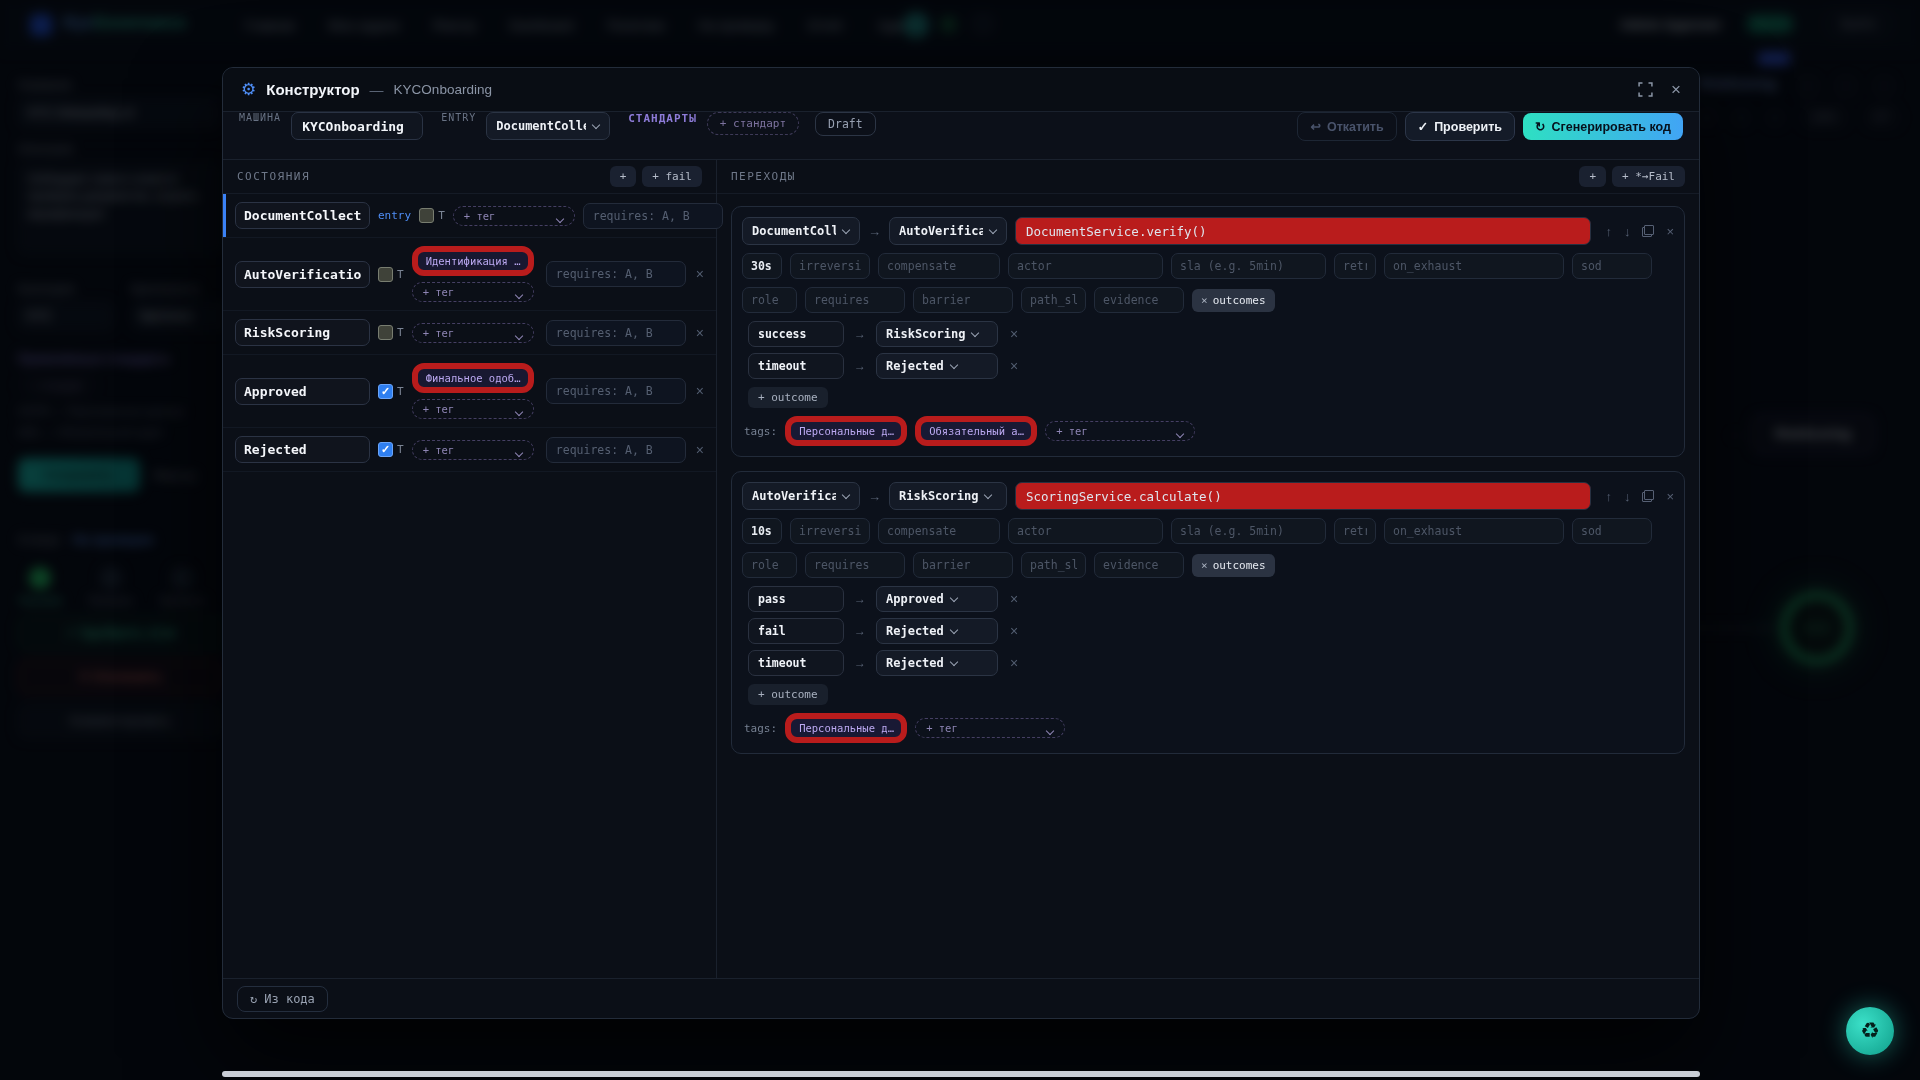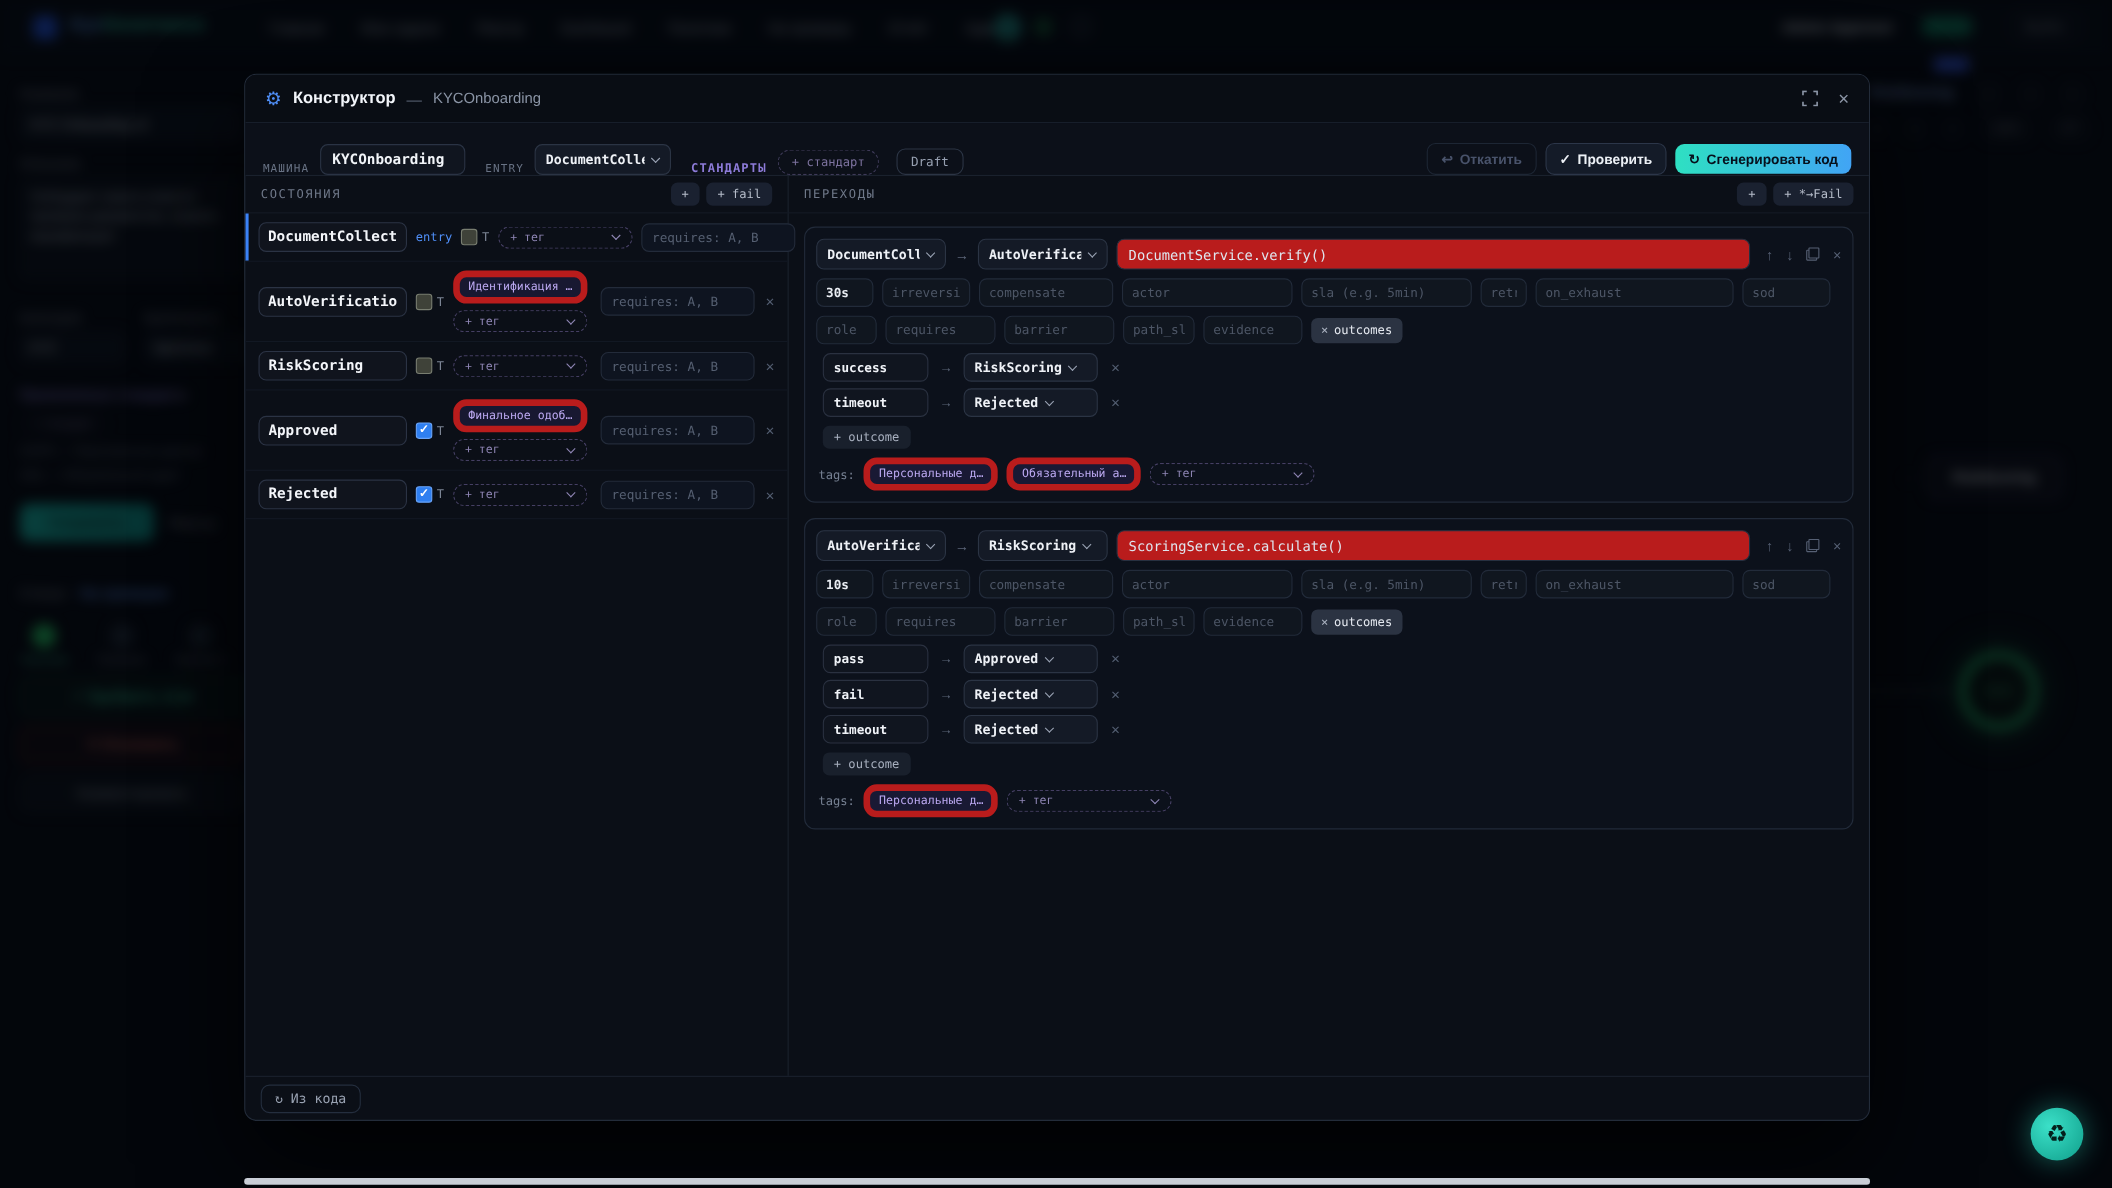--- a/index.html
+++ b/index.html
@@ -70,21 +70,21 @@
   
   .modal { position:absolute; left:222px; top:67px; width:1478px; height:952px; background:#0b0f17; border:1px solid #232c3a; border-radius:11px; box-shadow:0 40px 90px rgba(0,0,0,.75); z-index:40; display:flex; flex-direction:column; overflow:hidden; }
   .m-head { height:44px; flex:0 0 44px; background:#090d14; border-bottom:1px solid #1a212d; display:flex; align-items:center; padding:0 18px; gap:10px; }
   .gear { color:#4f8ef7; font-size:17px; }
   .m-title { color:#f2f5fa; font-size:15px; font-weight:bold; }
   .m-dash { color:#596374; font-size:14px; }
   .m-sub { color:#8b95a6; font-size:13.5px; }
   .m-head-right { margin-left:auto; display:flex; gap:18px; align-items:center; }
   .m-close { color:#8b95a6; font-size:17px; }
 
-  .toolbar { height:48px; flex:0 0 48px; background:#0c1019; border-bottom:1px solid #1a212d; display:flex; align-items:flex-end; padding:0 16px; gap:10px; }
+  .toolbar { height:48px; flex:0 0 48px; background:#0c1019; border-bottom:1px solid #1a212d; display:flex; align-items:flex-start; padding:0 16px; gap:10px; }
   .tl-label { font-family:"DejaVu Sans Mono", monospace; font-size:10px; color:#68728445; color:#687284; letter-spacing:1px; }
   .tl-input { width:132px; height:28px; background:#10151f; border:1px solid #2a3344; border-radius:7px; color:#f2f5f9; font-family:"DejaVu Sans Mono", monospace; font-size:13px; font-weight:bold; padding:0 10px; }
   .sel { height:28px; background:#141a26; border:1px solid #2b3444; border-radius:7px; color:#eef1f6; font-family:"DejaVu Sans Mono", monospace; font-size:12px; font-weight:bold; display:flex; align-items:center; padding:0 9px; white-space:nowrap; overflow:hidden; }
   .sel span { overflow:hidden; white-space:nowrap; }
   .chev { flex:0 0 auto; display:inline-block; width:6px; height:6px; border-right:1.6px solid #9aa3b4; border-bottom:1.6px solid #9aa3b4; transform:rotate(45deg); margin:-3px 1px 0 7px; }
   .tl-sel { width:124px; }
   .tl-standards { font-family:"DejaVu Sans Mono", monospace; font-size:11px; font-weight:bold; color:#8d7bd8; letter-spacing:1px; margin-left:8px; }
   .dashed-pill { border:1px dashed #3e3a58; border-radius:13px; color:#7d739f; font-family:"DejaVu Sans Mono", monospace; font-size:11px; padding:4px 12px; display:inline-flex; align-items:center; }
   .draft { border:1px solid #2c3545; border-radius:8px; color:#97a0b1; font-family:"DejaVu Sans Mono", monospace; font-size:11.5px; padding:4px 12px; margin-left:6px; }
   .tb-right { margin-left:auto; display:flex; gap:8px; align-items:center; }
@@ -106,42 +106,42 @@
   .state-row.is-entry { box-shadow:inset 3px 0 0 #3b82f6; }
   .state-name { width:135px; height:27px; background:#10141d; border:1px solid #2b3344; border-radius:7px; color:#f4f6fa; font-family:"DejaVu Sans Mono", monospace; font-size:13px; font-weight:bold; padding:0 8px; }
   .entry-lbl { color:#4f8ef7; font-family:"DejaVu Sans Mono", monospace; font-size:11px; }
   .cb { width:15px; height:15px; border-radius:3px; flex:0 0 15px; }
   .cb.off { background:#3f4239; border:1.5px solid #787d70; }
   .cb.on { background:#2f7ff0; border:1.5px solid #6aa4f8; color:#fff; font-size:11px; line-height:13px; text-align:center; font-weight:bold; }
   .t-lbl { color:#7b8494; font-family:"DejaVu Sans Mono", monospace; font-size:11px; margin-left:-4px; }
   .tagcol { display:flex; flex-direction:column; gap:6px; width:122px; flex:0 0 122px; }
   .tag-pill { display:inline-flex; align-items:center; gap:20px; border:6px solid #b91c1c; background:rgba(116,86,224,.13); border-radius:12px; color:#bca9f2; font-family:"DejaVu Sans Mono", monospace; font-size:10.5px; padding:3px 8px; white-space:nowrap; overflow:hidden; max-width:122px; }
   .tag-pill .rm { color:#8f7fd0; }
-  .addtag { border:1px dashed #453f63; border-radius:12px; color:#8f86b5; font-family:"DejaVu Sans Mono", monospace; font-size:10.5px; padding:3px 10px; display:flex; align-items:center; justify-content:space-between; }
+  .addtag { border:1px dashed #453f63; border-radius:12px; color:#8f86b5; font-family:"DejaVu Sans Mono", monospace; font-size:10.5px; padding:3px 10px; display:flex; align-items:flex-end; justify-content:space-between; }
   .addtag .chev { border-color:#8f86b5; margin-left:4px; }
   .req { margin-left:auto; width:140px; height:26px; background:#0e1420; border:1px solid #232b3a; border-radius:7px; color:#dfe5ee; font-family:"DejaVu Sans Mono", monospace; font-size:11.5px; padding:0 9px; }
   .req::placeholder { color:#555f71; }
   .xbtn { color:#525d70; font-size:14px; margin-left:2px; }
 
   
   .trans-list { padding:12px 14px; display:flex; flex-direction:column; gap:14px; overflow:hidden; }
   .tcard { border:1px solid #222b3a; border-radius:10px; background:#0c111b; padding:10px; display:flex; flex-direction:column; gap:8px; }
   .tc-head { display:flex; align-items:center; gap:8px; }
   .sel-sm { width:118px; flex:0 0 118px; }
   .arr { color:#5b6578; font-size:13px; }
   .action { flex:1; height:28px; background:#b91c1c; border:1px solid #273040; border-radius:7px; color:#dfe5ee; font-family:"DejaVu Sans Mono", monospace; font-size:12.5px; padding:0 10px; }
   .tc-icons { display:flex; gap:12px; align-items:center; color:#566074; font-size:13px; margin-left:6px; }
   .dup { position:relative; width:12px; height:12px; display:inline-block; }
   .dup::before { content:""; position:absolute; left:0; bottom:0; width:8px; height:8px; border:1.3px solid #566074; border-radius:1px; }
   .dup::after { content:""; position:absolute; right:0; top:0; width:8px; height:8px; border:1.3px solid #566074; border-radius:1px; background:#0c111b; }
   .frow { display:flex; gap:8px; align-items:center; }
   .f { height:26px; background:#10161f; border:1px solid #222b3a; border-radius:7px; color:#e8ecf2; font-family:"DejaVu Sans Mono", monospace; font-size:11.5px; padding:0 8px; min-width:0; }
   .f::placeholder { color:#4d5666; }
   .f.filled { font-weight:bold; }
-  .w50{width:52px} .w80{width:80px} .w130{width:122px} .w155{width:155px} .w42{width:42px}
+  .w50{width:40px} .w80{width:80px} .w130{width:122px} .w155{width:155px} .w42{width:42px}
   .w160{width:180px} .w66{width:80px} .w55{width:55px} .w100{width:100px} .w65{width:65px} .w90{width:90px}
   .outbtn { display:inline-flex; align-items:center; gap:5px; background:#2b3342; border-radius:6px; color:#e5e9f0; font-family:"DejaVu Sans Mono", monospace; font-size:11px; padding:5px 9px; }
   .outbtn .x { color:#aab2c0; }
   .outcomes { display:flex; flex-direction:column; gap:6px; margin-left:6px; }
   .outrow { display:flex; align-items:center; gap:10px; }
   .okey { width:96px; height:26px; background:#10151f; border:1px solid #2a3140; border-radius:7px; color:#f0f3f8; font-family:"DejaVu Sans Mono", monospace; font-size:11.5px; font-weight:bold; padding:0 9px; }
   .osel { width:122px; flex:0 0 122px; height:26px; }
   .oarr { color:#5b6578; font-size:12px; }
   .addout { align-self:flex-start; margin-left:6px; background:#19202c; border-radius:6px; color:#a8b0bf; font-size:11px; font-family:"DejaVu Sans Mono", monospace; padding:4px 10px; }
   .tagsrow { display:flex; align-items:center; gap:8px; margin-left:2px; }

